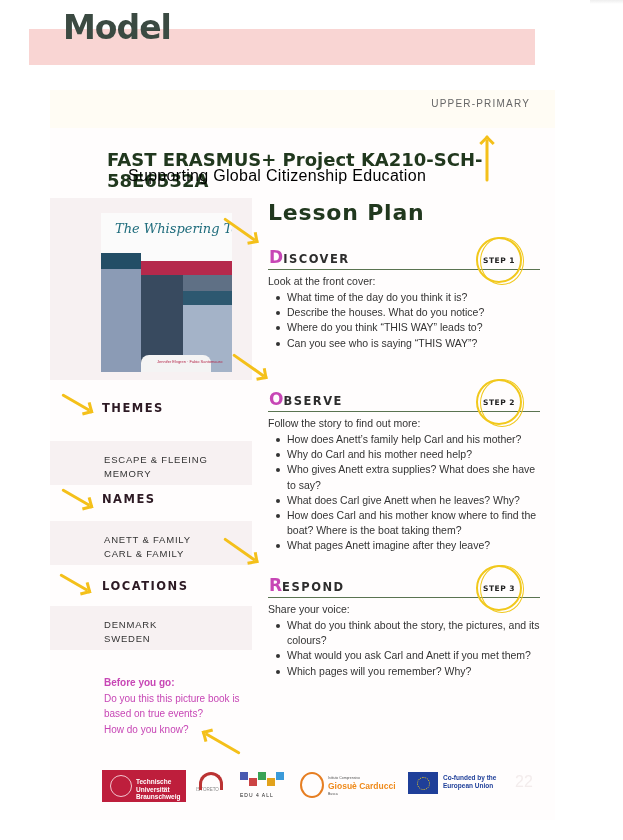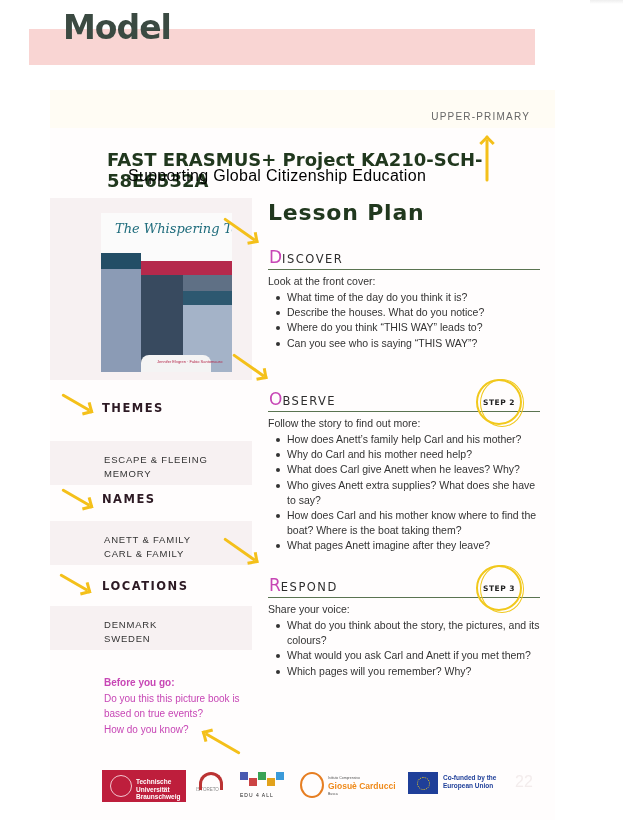--- a/index.html
+++ b/index.html
@@ -6,21 +6,21 @@
   html, body { width: 623px; height: 840px; background: #ffffff; overflow: hidden; }
   body { position: relative; font-family: "Liberation Sans", sans-serif; color: #333; }
 
   .model-band { position: absolute; left: 29px; top: 29px; width: 506px; height: 36px; background: #f9d5d3; }
   .model-title { position: absolute; left: 63px; top: 8px; font-family: "DejaVu Sans", sans-serif; font-weight: bold; font-size: 33px; color: #3b4a42; letter-spacing: -1px; }
 
   .top-shadow { position: absolute; left: 590px; top: 0; width: 33px; height: 4px; background: linear-gradient(#eee, #fff); }
 
   .page { position: absolute; left: 50px; top: 90px; width: 505px; height: 730px; background: #fffdfd; }
   .level-band { position: absolute; left: 0; top: 0; width: 505px; height: 38px; background: #fffcf4; }
-  .level-label { position: absolute; right: 25px; top: 21px; font-size: 10px; letter-spacing: 1.2px; color: #666; }
+  .level-label { position: absolute; right: 25px; top: 8px; font-size: 10px; letter-spacing: 1.2px; color: #666; }
 
   .project-title { position: absolute; left: 57px; top: 59px; font-family: "DejaVu Sans", sans-serif; font-weight: bold; font-size: 18px; color: #21381e; }
   .project-sub { position: absolute; left: 78px; top: 77px; font-size: 16px; color: #000000; letter-spacing: 0.3px; }
 
   .sidebar { position: absolute; left: 0; top: 108px; width: 202px; height: 452px; }
   .cover-box { position: absolute; left: 0; top: 0; width: 202px; height: 182px; background: #f7f1f2; }
   .cover { position: absolute; left: 51px; top: 15px; width: 131px; height: 159px; background: #5f7085; overflow: hidden; }
   .cover .sky { position: absolute; left: 0; top: 0; width: 100%; height: 48px; background: #fbfbfb; }
   .cover .sea { position: absolute; left: 0; top: 48px; width: 100%; height: 14px; background: #b5294c; }
   .cover .ttl { position: absolute; left: 14px; top: 8px; font-family: "DejaVu Serif", serif; font-style: italic; font-size: 13px; color: #1e6c7c; white-space: nowrap; }
@@ -35,21 +35,21 @@
   .section-head { position: absolute; left: 52px; font-family: "DejaVu Sans", sans-serif; font-weight: bold; font-size: 11.5px; letter-spacing: 1.5px; color: #2d1a24; }
   .section-box { position: absolute; left: 0; width: 202px; height: 44px; background: #f7f1f2; padding: 12px 0 0 54px; font-size: 9.5px; letter-spacing: 0.8px; color: #333; line-height: 14px; }
 
   .before { position: absolute; left: 54px; top: 585px; width: 150px; font-size: 10px; line-height: 15.5px; color: #c746b5; }
   .before b { font-weight: bold; text-align: center; }
 
   .lesson-title { position: absolute; left: 218px; top: 110px; font-family: "DejaVu Sans", sans-serif; font-weight: bold; font-size: 22px; color: #21381e; letter-spacing: 0.8px; }
 
   .step { position: absolute; left: 218px; width: 272px; }
   .step-head { position: relative; height: 28px; border-bottom: 1.5px solid #5a7451; }
-  .step-name { position: absolute; left: 1px; top: 5px; font-family: "DejaVu Sans", sans-serif; font-weight: normal; font-size: 11.5px; letter-spacing: 1.5px; color: #2d2d2d; }
+  .step-name { position: absolute; left: 1px; top: 5px; font-family: "DejaVu Sans", sans-serif; font-weight: bold; font-size: 11.5px; letter-spacing: 1.5px; color: #2d2d2d; }
   .step-name .cap { font-size: 17px; color: #c746b5; letter-spacing: 0; }
   .step-badge { position: absolute; right: 18px; top: -5px; width: 46px; height: 46px; border: 2px solid #f1c81c; border-radius: 50%; font-family: "DejaVu Sans", sans-serif; font-weight: bold; font-size: 7.5px; color: #222; display: flex; align-items: center; justify-content: center; letter-spacing: 0.5px; }
   .step-badge::after { content: ""; position: absolute; left: 2px; top: -2px; width: 42px; height: 46px; border: 1px solid #f1c81c; border-radius: 50%; }
   .step-intro { margin-top: 5px; font-size: 10.5px; color: #333; }
   .step-list { list-style: none; margin-top: 3px; }
   .step-list li { position: relative; padding-left: 19px; font-size: 10.5px; line-height: 15.2px; color: #333; }
   .step-list li::before { content: ""; position: absolute; left: 8px; top: 6px; width: 4px; height: 4px; background: #333; border-radius: 50%; }
 
   .arrow { position: absolute; height: 3px; background: #f4c01a; border-radius: 2px; transform-origin: left center; }
   .arrow::after { content: ""; position: absolute; right: -2px; top: -4px; width: 8px; height: 8px; border-right: 3px solid #f4c01a; border-bottom: 3px solid #f4c01a; transform: rotate(-45deg); }
@@ -129,41 +129,42 @@
     <span>Do you this this picture book is</span><br>
     <span>based on true events?</span><br>
     <span>How do you know?</span>
   </div>
 
   <div class="lesson-title">Lesson Plan</div>
 
   <div class="step" style="top:152px">
     <div class="step-head">
       <div class="step-name"><span class="cap">D</span><span>ISCOVER</span></div>
+      <div class="step-badge">STEP 1</div>
     </div>
     <div class="step-intro">Look at the front cover:</div>
     <ul class="step-list">
       <li>What time of the day do you think it is?</li>
       <li>Describe the houses. What do you notice?</li>
       <li>Where do you think “THIS WAY” leads to?</li>
       <li>Can you see who is saying “THIS WAY”?</li>
     </ul>
   </div>
 
   <div class="step" style="top:294px">
     <div class="step-head">
       <div class="step-name"><span class="cap">O</span><span>BSERVE</span></div>
       <div class="step-badge">STEP 2</div>
     </div>
     <div class="step-intro">Follow the story to find out more:</div>
     <ul class="step-list">
       <li>How does Anett’s family help Carl and his mother?</li>
       <li>Why do Carl and his mother need help?</li>
+      <li>Who gives Anett extra supplies? What does she have to say?</li>
       <li>What does Carl give Anett when he leaves? Why?</li>
-      <li>Who gives Anett extra supplies? What does she have to say?</li>
       <li>How does Carl and his mother know where to find the boat? Where is the boat taking them?</li>
       <li>What pages Anett imagine after they leave?</li>
     </ul>
   </div>
 
   <div class="step" style="top:480px">
     <div class="step-head">
       <div class="step-name"><span class="cap">R</span><span>ESPOND</span></div>
       <div class="step-badge">STEP 3</div>
     </div>

